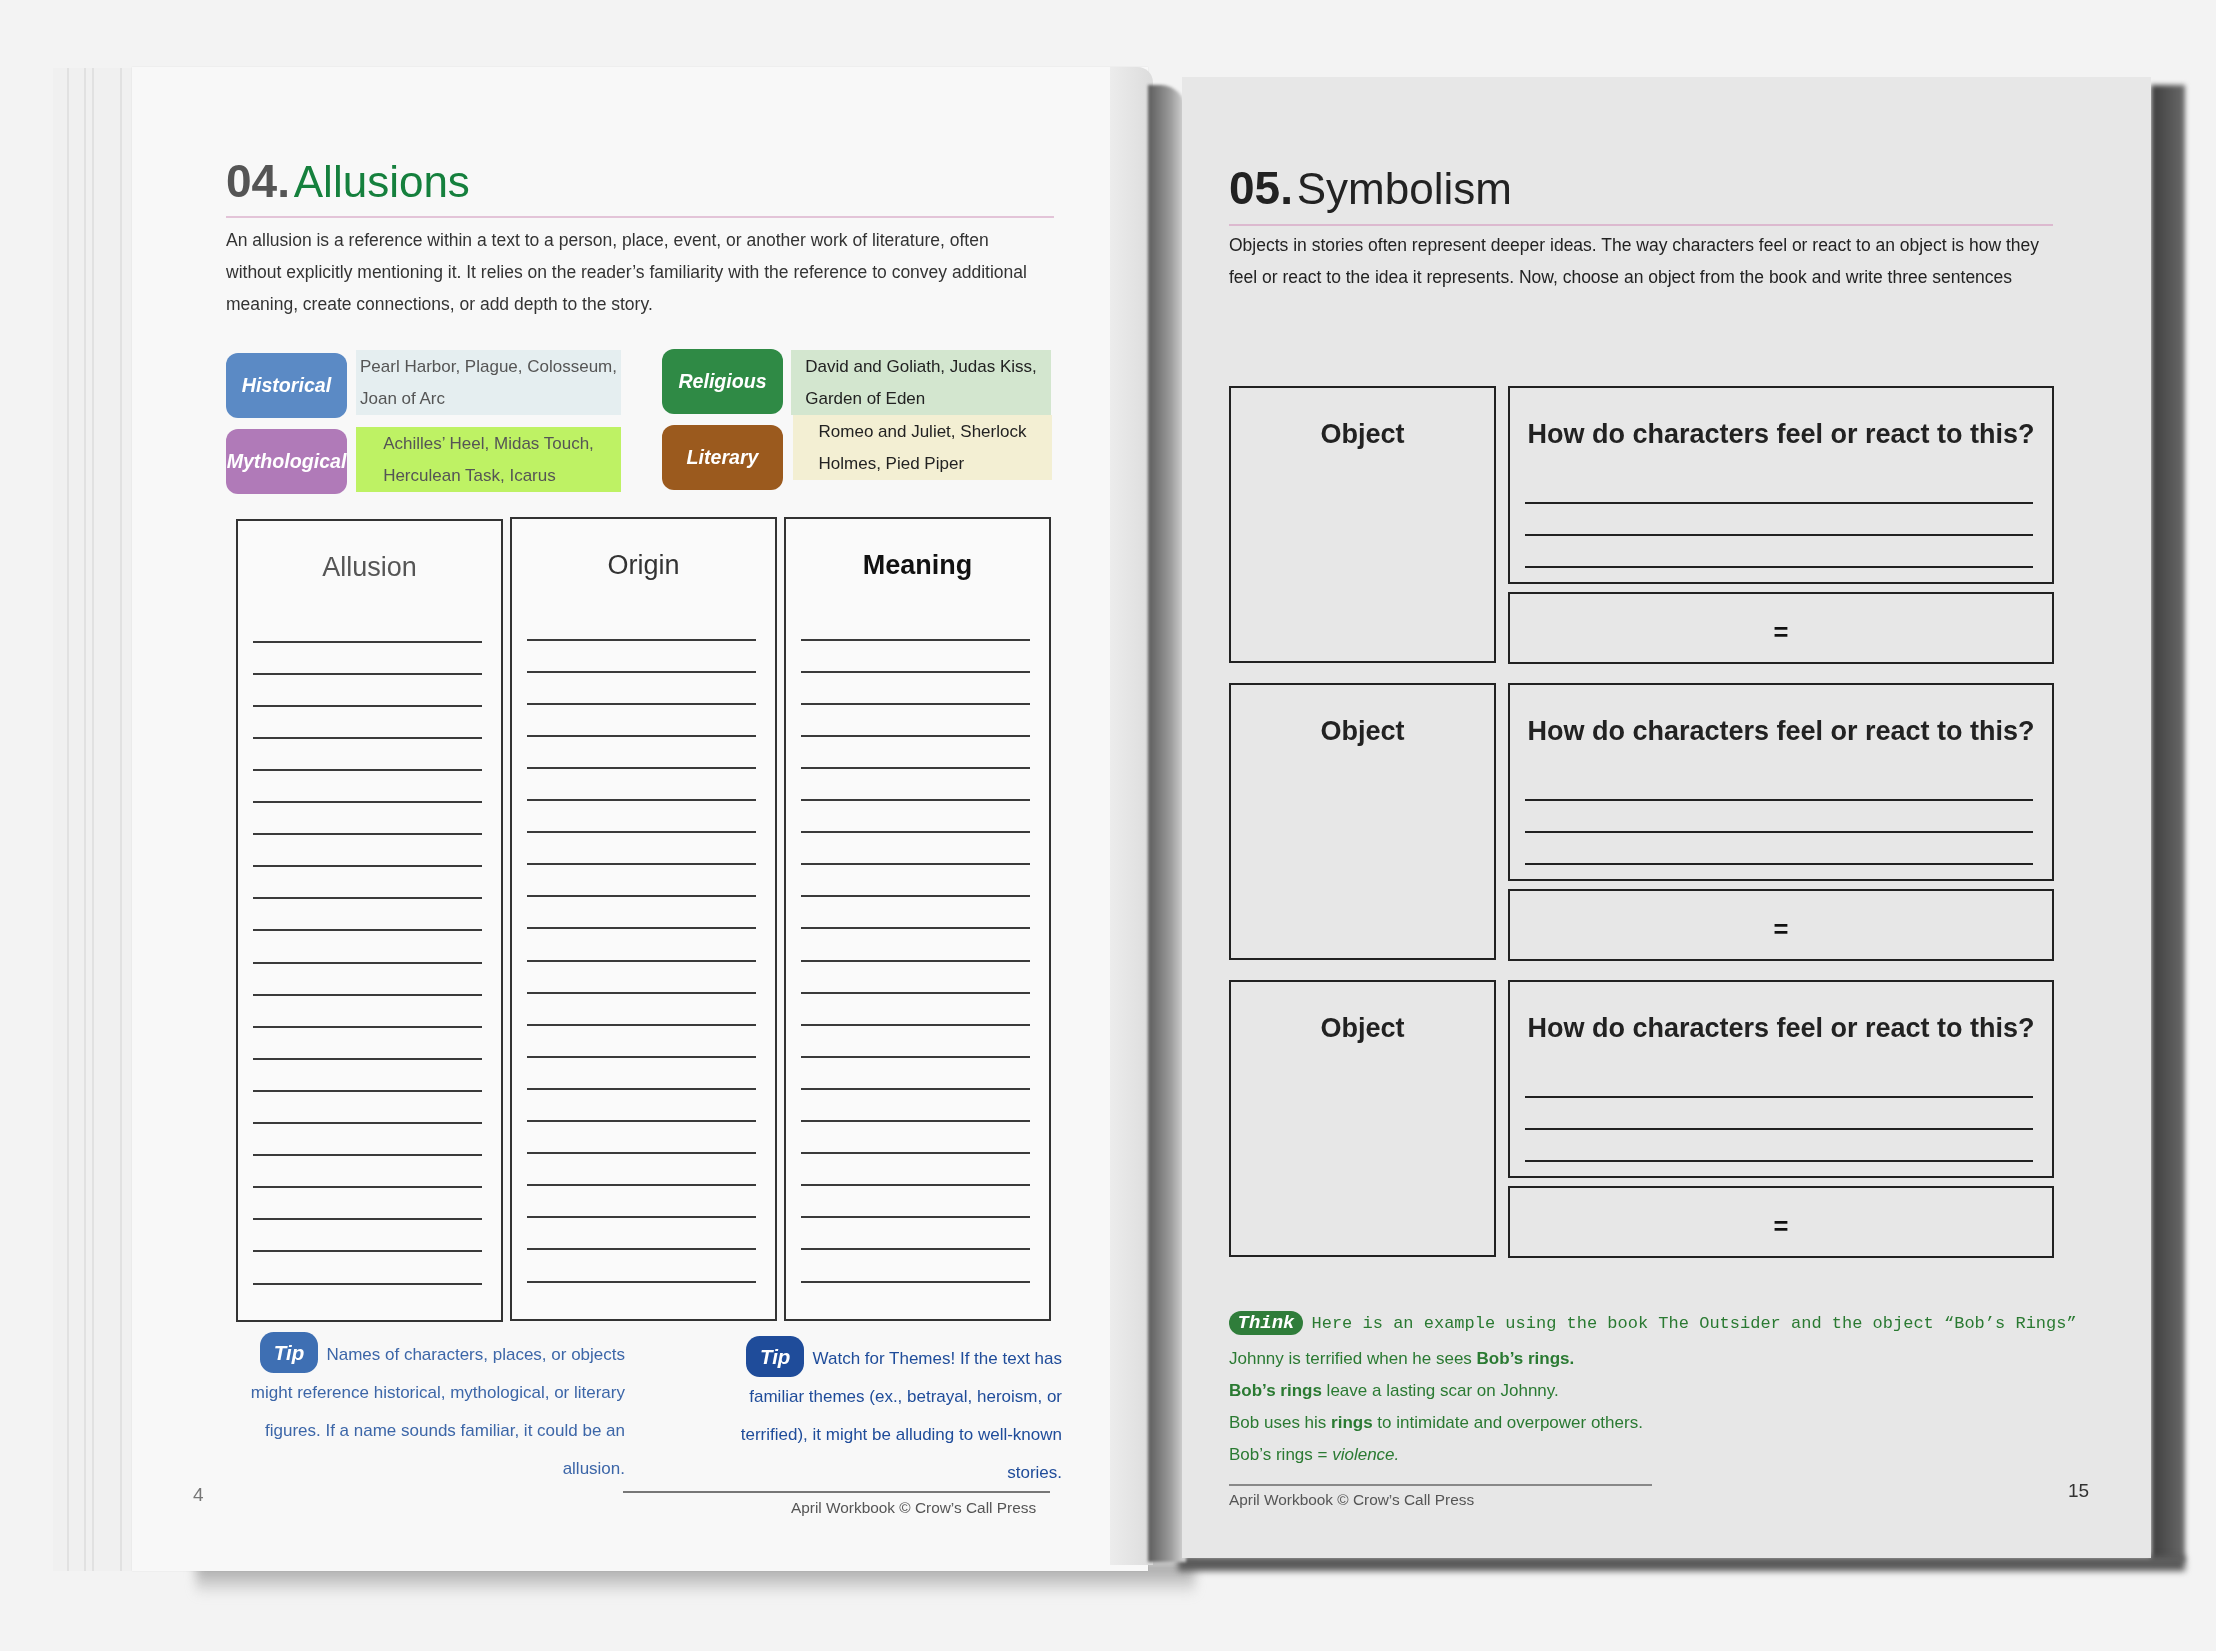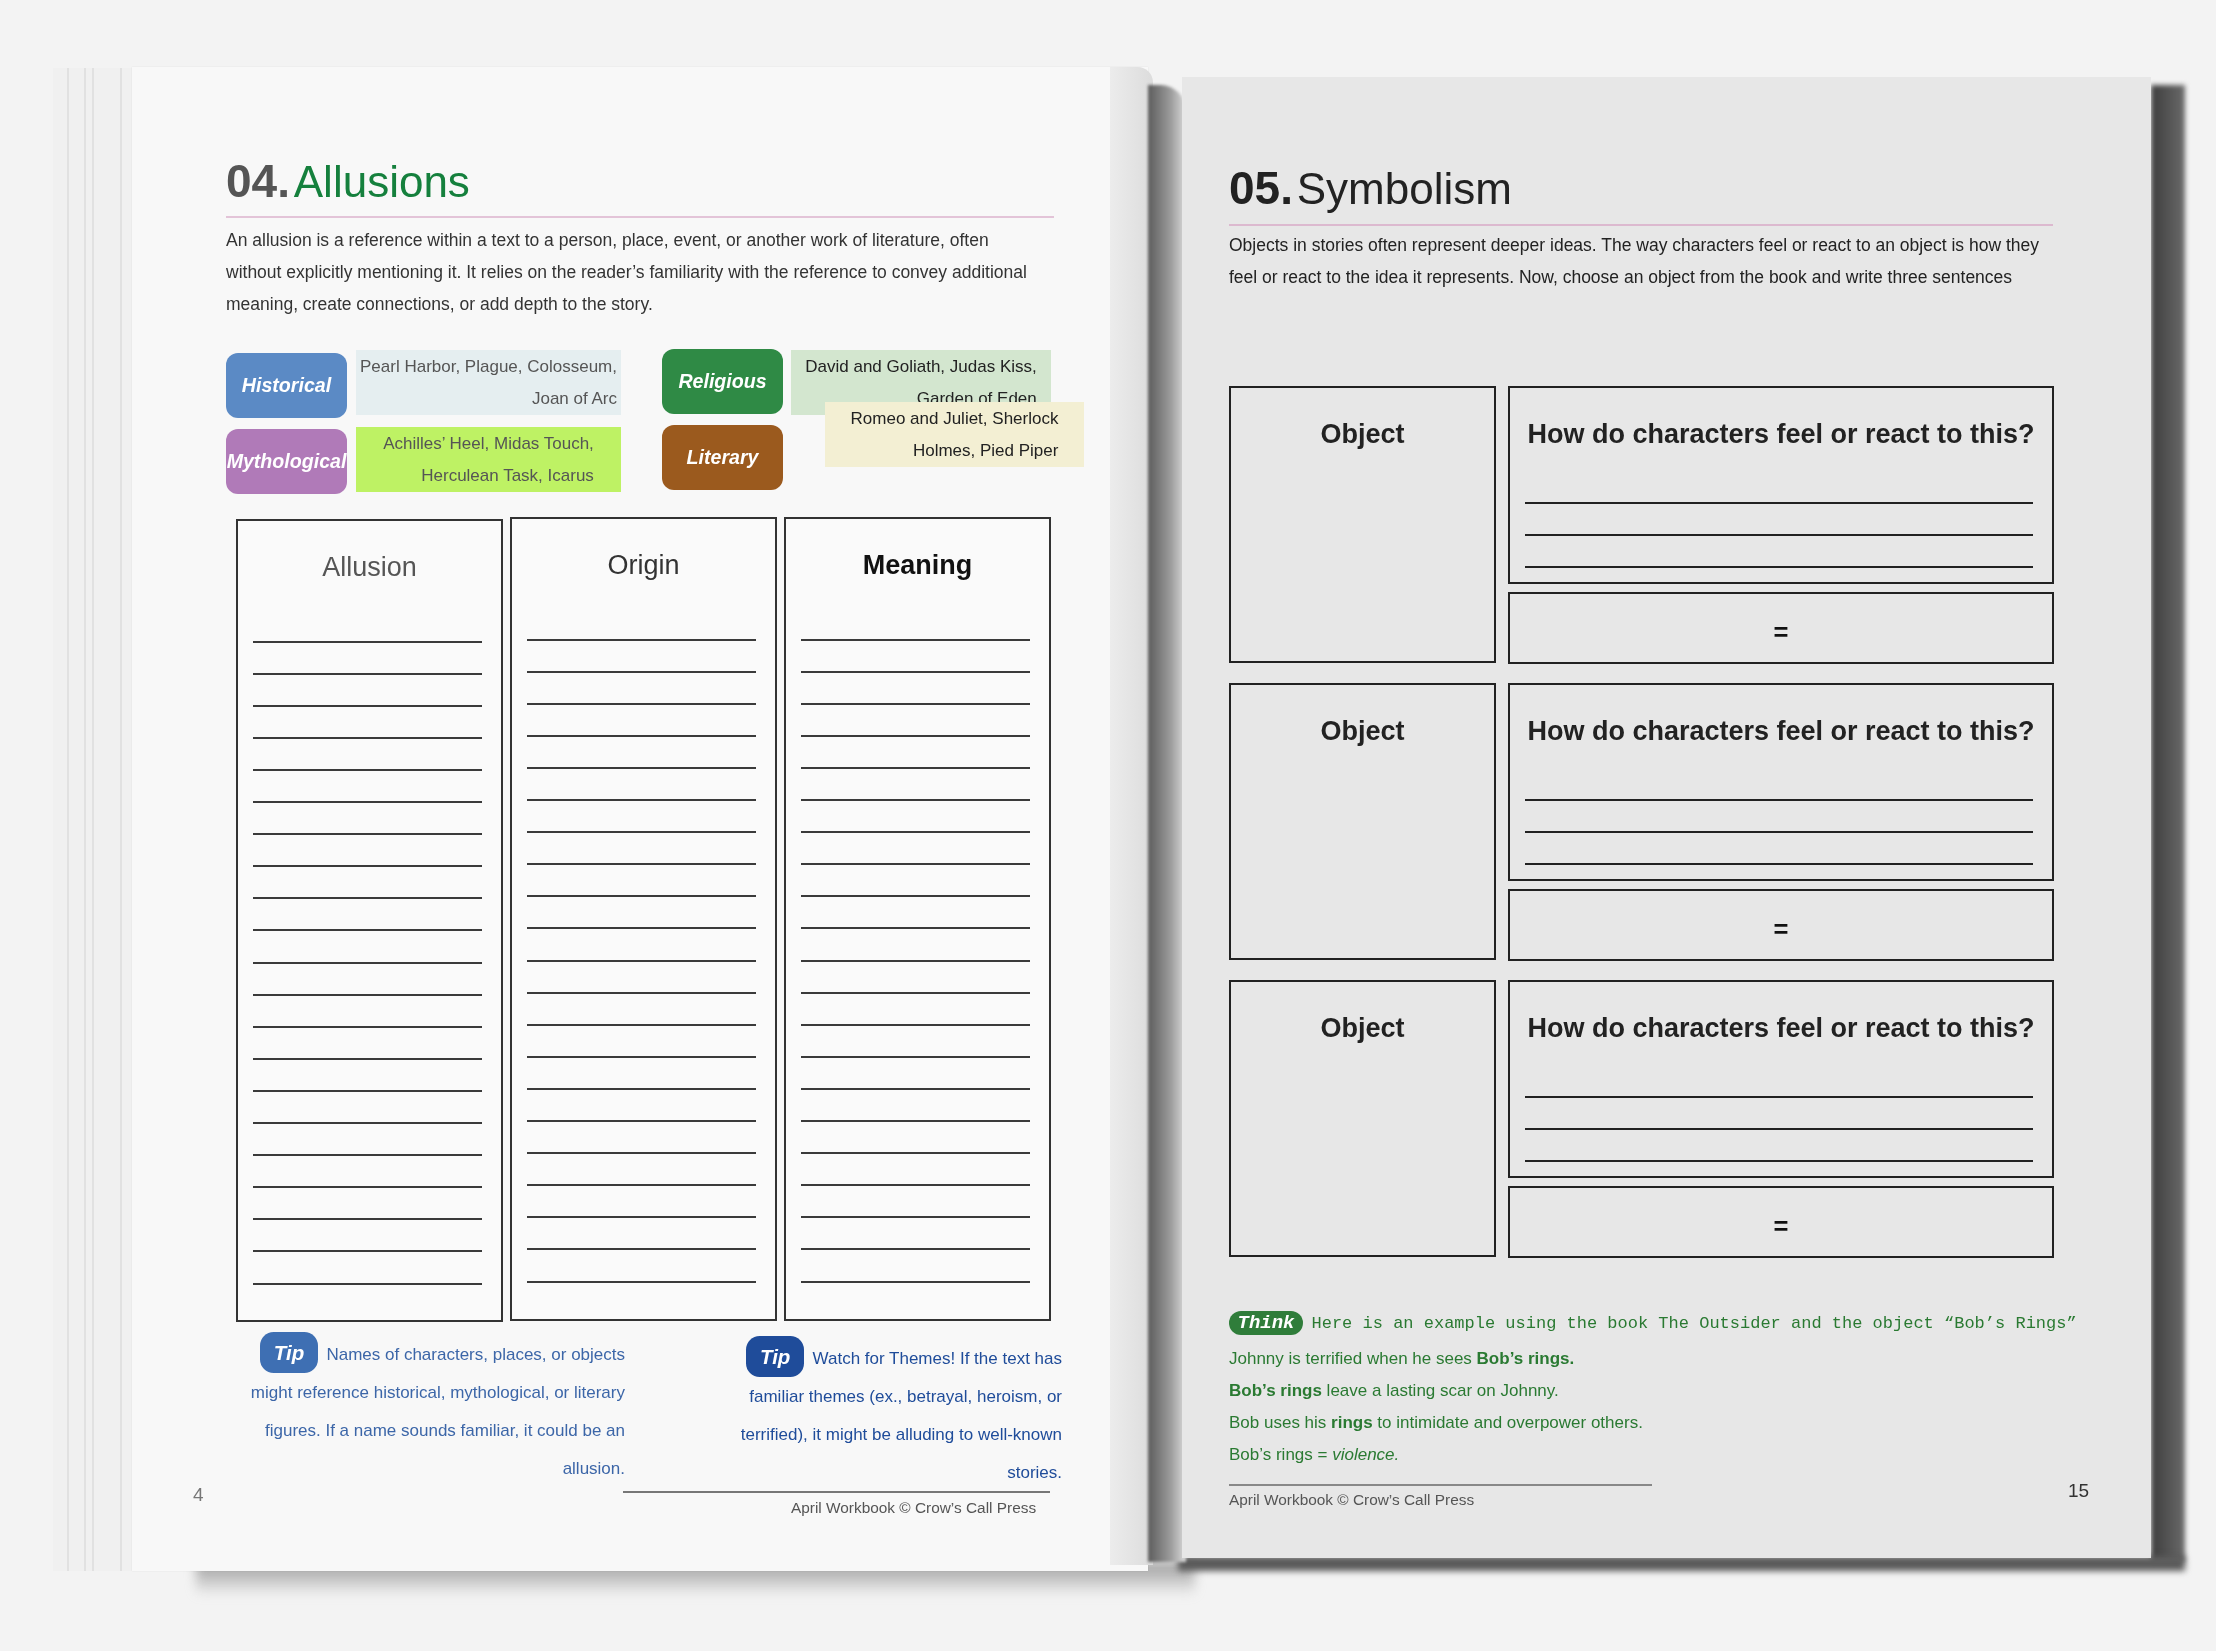--- a/index.html
+++ b/index.html
@@ -34,21 +34,21 @@
   .sec-num { font-weight:bold; font-size:46px; color:#555; letter-spacing:0; }
   .sec-title { font-size:44px; color:#15803d; font-weight:normal; }
   .title-rule { height:1.7px; background:#e3c4d8; }
   .intro { font-size:17.5px; line-height:32px; color:#333; }
 
   
   .chip { position:absolute; width:121px; height:65px; border-radius:12px;
     color:#fff; font-style:italic; font-weight:bold; font-size:19.6px;
     display:flex; align-items:center; justify-content:center; }
   .chip-ex { position:absolute; height:65px; display:flex; align-items:center; justify-content:center;
-    text-align:right; font-size:17px; line-height:32px; color:#555; }
+    text-align:left; font-size:17px; line-height:32px; color:#555; }
 
   
   .col { position:absolute; border:2.1px solid #333; box-sizing:border-box; background:#fafafa; }
   .col-head { position:absolute; left:0; right:0; top:31px; text-align:center; font-size:27px; color:#333; }
   .rule { position:absolute; height:1.7px; background:#3a3a3a; }
 
   
   .tip-badge { display:inline-block; background:#3e6fb3; color:#fff; font-style:italic; font-weight:bold;
     font-size:20.5px; padding:1.7px 13.7px; border-radius:13.7px; margin-right:8.5px; }
   .tip-text { font-size:17px; line-height:38px; color:#3c66a8;text-align:right; }
@@ -111,21 +111,21 @@
     </div>
 </div>
 <div class="chip" style="left:662px; top:349px; background:#2f8a45;">Religious</div>
 <div class="chip-ex" style="left:791px; top:350px; width:260px; background:#d3e6cf; color:#222;">
   <div>
       <div>David and Goliath, Judas Kiss,</div>
       <div>Garden of Eden</div>
     </div>
 </div>
 <div class="chip" style="left:662px; top:425px; background:#9b5a1e;">Literary</div>
-<div class="chip-ex" style="left:793px; top:402px; width:259px; background:#f3efd3; color:#222;margin-left:32px;">
+<div class="chip-ex" style="left:793px; top:415px; width:259px; background:#f3efd3; color:#222;">
   <div>
       <div>Romeo and Juliet, Sherlock</div>
       <div>Holmes, Pied Piper</div>
     </div>
 </div>
 
 <div class="col" style="left:236px; top:519px; width:267px; height:803px;">
   <div class="col-head" style="color:#555;">Allusion</div>
   <div class="rules">
       <div class="rule" style="left: 15.4px; right: 19px; top: 120px;"></div>

